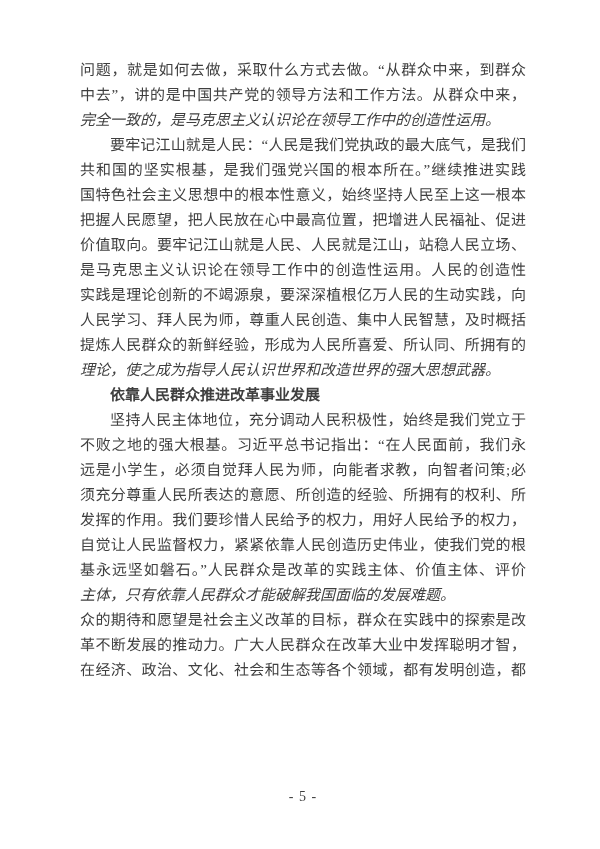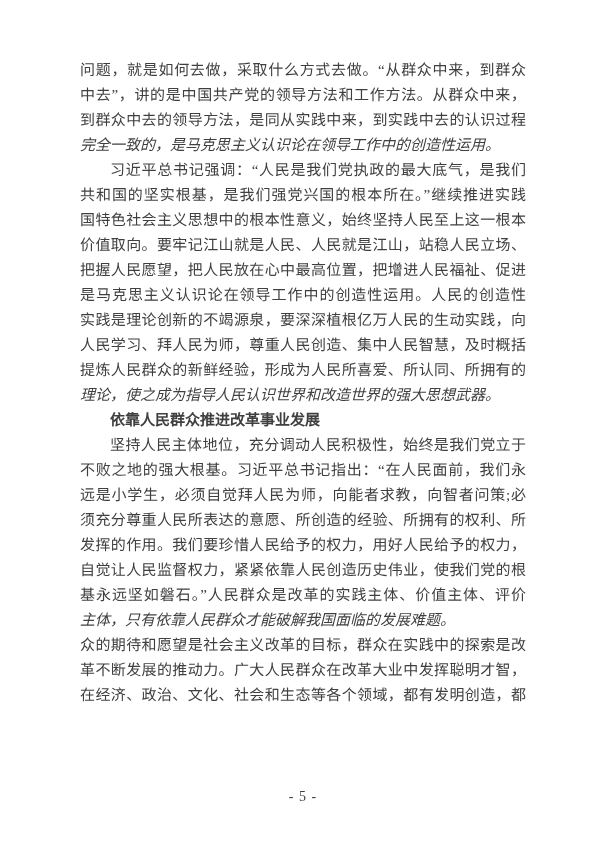--- a/index.html
+++ b/index.html
@@ -60,30 +60,29 @@
 </style>
 </head>
 <body>
 
 <div class="page">
   <div class="text-block">
 
     <div class="paragraph">
       <div class="line">问题，就是如何去做，采取什么方式去做。“从群众中来，到群众</div>
       <div class="line">中去”，讲的是中国共产党的领导方法和工作方法。从群众中来，</div>
-      <div class="line">到群众中去的领导方法，是同从实践中来，到实践中去的认识过程</div>
       <div class="line para-end">完全一致的，是马克思主义认识论在领导工作中的创造性运用。</div>
     </div>
 
     <div class="paragraph">
-      <div class="line first-line-indent">习近平总书记强调：“人民是我们党执政的最大底气，是我们</div>
+      <div class="line first-line-indent">要牢记江山就是人民：“人民是我们党执政的最大底气，是我们</div>
       <div class="line">共和国的坚实根基，是我们强党兴国的根本所在。”继续推进实践</div>
       <div class="line">国特色社会主义思想中的根本性意义，始终坚持人民至上这一根本</div>
+      <div class="line">把握人民愿望，把人民放在心中最高位置，把增进人民福祉、促进</div>
       <div class="line">价值取向。要牢记江山就是人民、人民就是江山，站稳人民立场、</div>
-      <div class="line">把握人民愿望，把人民放在心中最高位置，把增进人民福祉、促进</div>
       <div class="line">是马克思主义认识论在领导工作中的创造性运用。人民的创造性</div>
       <div class="line">实践是理论创新的不竭源泉，要深深植根亿万人民的生动实践，向</div>
       <div class="line">人民学习、拜人民为师，尊重人民创造、集中人民智慧，及时概括</div>
       <div class="line">提炼人民群众的新鲜经验，形成为人民所喜爱、所认同、所拥有的</div>
       <div class="line para-end">理论，使之成为指导人民认识世界和改造世界的强大思想武器。</div>
     </div>
 
     <div class="paragraph heading">
       <div class="line">依靠人民群众推进改革事业发展</div>
     </div>

